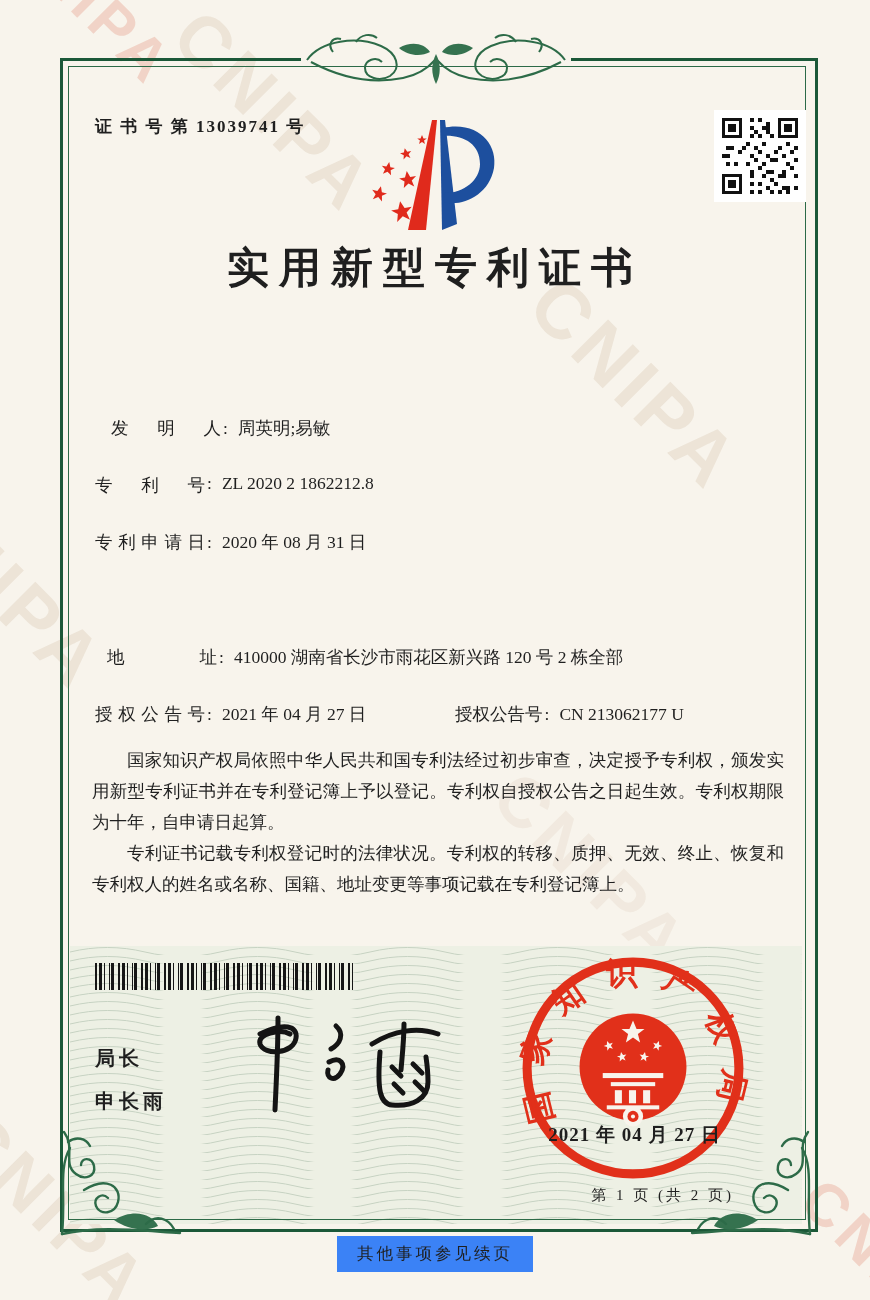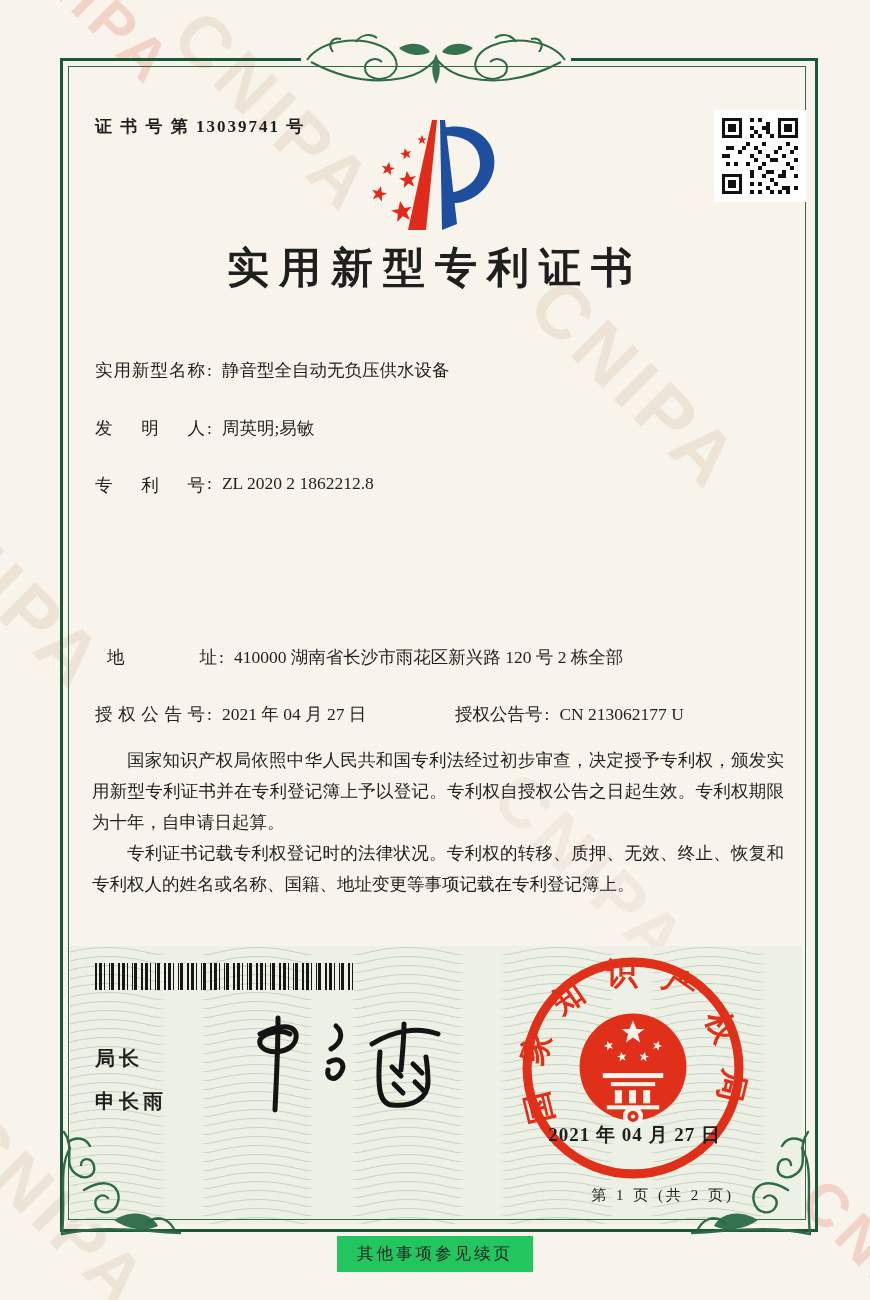--- a/index.html
+++ b/index.html
@@ -54,21 +54,21 @@
     font-family:"Liberation Sans","DejaVu Sans",sans-serif;}
   
   .seal-date{left:527px;top:1122px;width:215px;text-align:center;font-size:19px;
     letter-spacing:1px;z-index:8;font-weight:600;}
   
   .page-info{left:0;top:1186px;width:734px;text-align:right;font-size:15px;letter-spacing:3px;}
   .note-box{
     left:0;top:1236px;width:870px;text-align:center;
   }
   .note-box span{
-    display:inline-block;background:#22c55e;padding:7px 20px;font-size:16.5px;letter-spacing:3px;
+    display:inline-block;background:#3b82f6;padding:7px 20px;font-size:16.5px;letter-spacing:3px;
   }
   .z1{z-index:1}.z2{z-index:2}.z3{z-index:3}.z4{z-index:4}.z5{z-index:5}.z6{z-index:6}
 </style>
 </head>
 <body>
 
 <div class="page">
 
   <svg width="0" height="0" style="position:absolute">
     <defs>
@@ -215,28 +215,28 @@
           <rect x="48" y="72" width="4" height="4"></rect>
           <rect x="56" y="72" width="4" height="4"></rect>
           <rect x="64" y="72" width="4" height="4"></rect>
           <rect x="72" y="68" width="4" height="4"></rect>
       </g>
     </g>
   </svg>
 
   <div class="abs title z4">实用新型专利证书</div>
 
-  <div class="abs field z4" style="top:358px;">
-    <span class="lab">实用新型名称</span><span class="colon">:</span><span class="val">静音型全自动无负压供水设备</span>
-  </div>
-  <div class="abs field z4" style="top:416px;">
+  <div class="abs field z4" style="top:416px;margin-left:16px;">
     <span class="lab">发明人</span><span class="colon">:</span><span class="val">周英明;易敏</span>
   </div>
   <div class="abs field z4" style="top:473px;">
     <span class="lab">专利号</span><span class="colon">:</span><span class="val">ZL 2020 2 1862212.8</span>
+  </div>
+  <div class="abs field z4" style="top:530px;">
+    <span class="lab">专利申请日</span><span class="colon">:</span><span class="val">2020 年 08 月 31 日</span>
   </div>
   <div class="abs field z4" style="top:645px;margin-left:12px;">
     <span class="lab">地址</span><span class="colon">:</span><span class="val">410000 湖南省长沙市雨花区新兴路 120 号 2 栋全部</span>
   </div>
   <div class="abs field z4" style="top:702px;">
     <span class="lab">授权公告号</span><span class="colon">:</span><span class="val">2021 年 04 月 27 日</span>
   </div>
   <div class="abs grant-col z4" style="top:702px;">
     <span>授权公告号</span><span class="colon">:</span><span>CN 213062177 U</span>
   </div>

